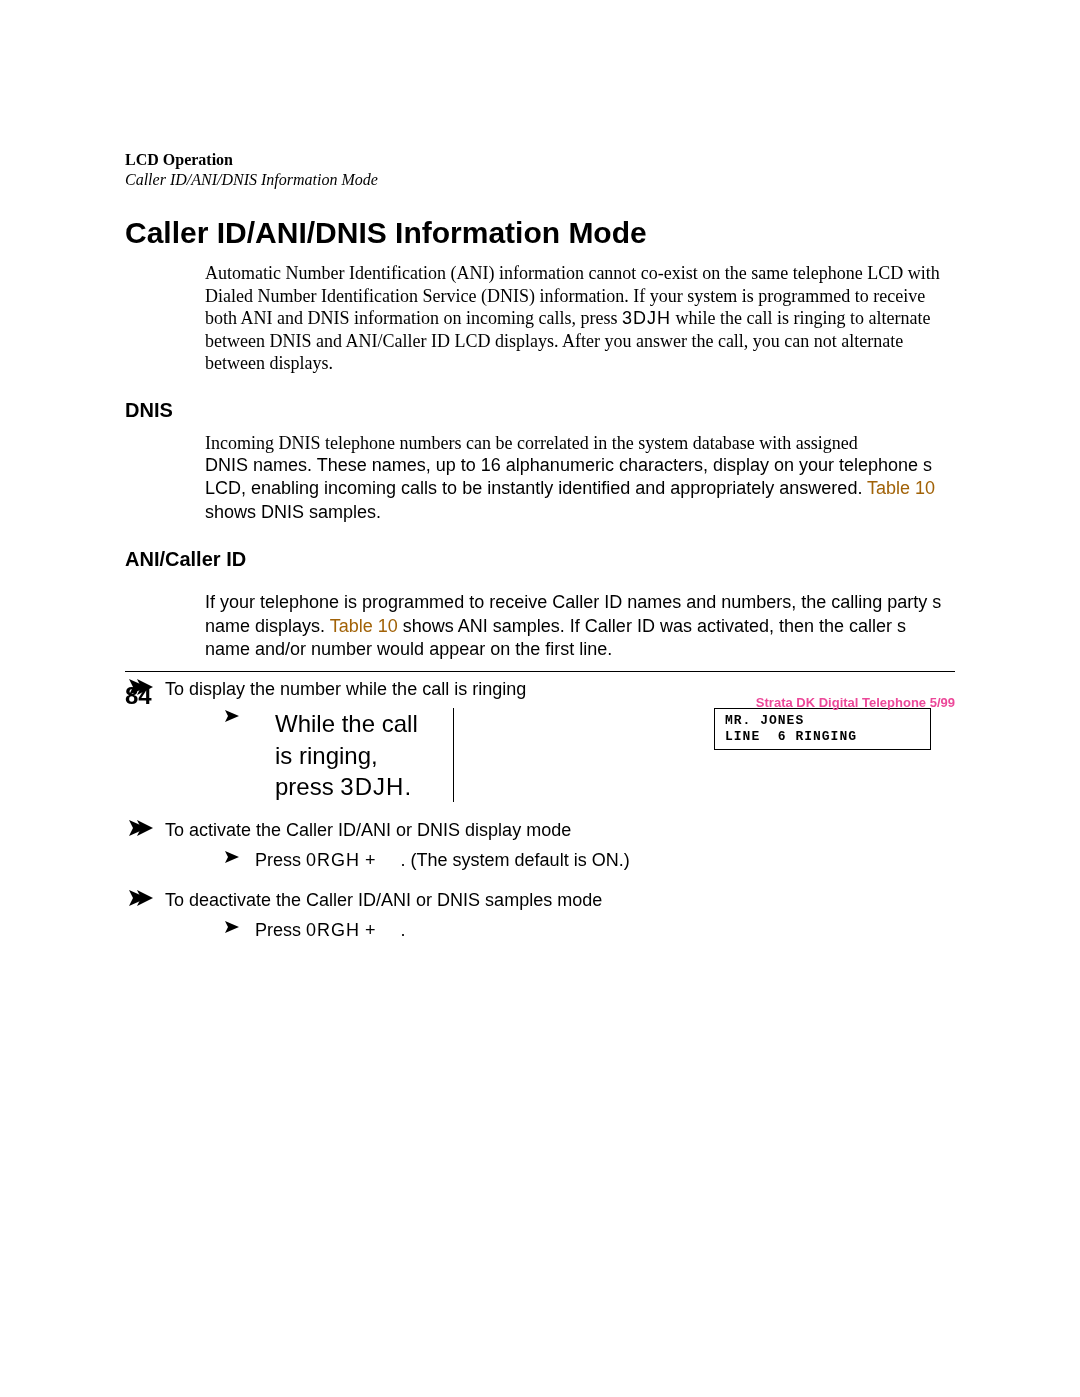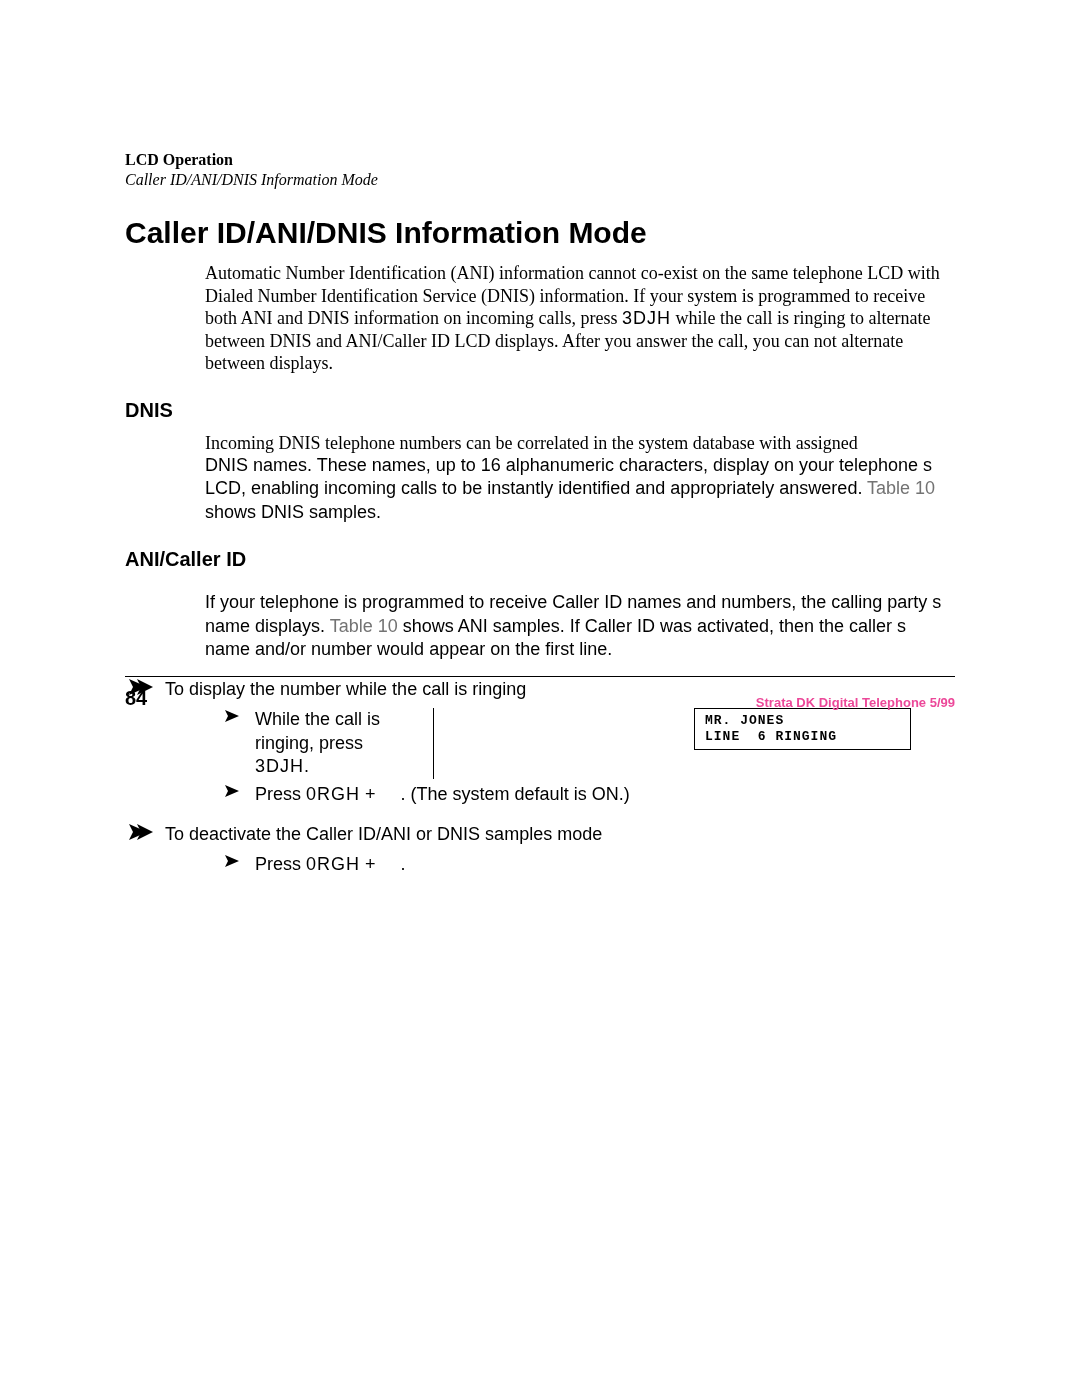--- a/index.html
+++ b/index.html
@@ -50,21 +50,21 @@
     margin-bottom: 4px;
     font-family: Arial, Helvetica, sans-serif;
   }
   h2.sub {
     font-family: Arial, Helvetica, sans-serif;
     font-weight: bold;
     font-size: 20px;
     margin: 24px 0 10px 0;
   }
   .link {
-    color: #737373;
+    color: #a16207;
   }
   .special-font {
     font-family: Arial, Helvetica, sans-serif;
     letter-spacing: 1px;
   }
   .arrow-line {
     position: relative;
     font-family: Arial, Helvetica, sans-serif;
     font-size: 18px;
     margin: 18px 0 8px 0;
@@ -104,23 +104,24 @@
     border-right: 1px solid #000;
     padding-right: 18px;
     min-height: 44px;
   }
   .step-left .small-arrow {
     margin-right: 12px;
     margin-top: 2px;
   }
   .step-left .sub-text {
     font-family: Arial, Helvetica, sans-serif;
-    font-size: 18px;
+    font-size: 24px;
     line-height: 1.3;
     width: 160px;
+    margin-left: 20px;
   }
   .lcd-box {
     margin-left: 260px;
     border: 1px solid #000;
     padding: 4px 10px 4px 10px;
     width: 195px;
     font-family: "Courier New", Courier, monospace;
     font-weight: bold;
     font-size: 13px;
     line-height: 1.2;
@@ -134,21 +135,21 @@
     bottom: 320px;
     border-top: 1px solid #000;
     padding-top: 10px;
     display: flex;
     justify-content: space-between;
     align-items: flex-end;
   }
   .footer .page-num {
     font-family: Arial, Helvetica, sans-serif;
     font-weight: bold;
-    font-size: 20px;
+    font-size: 24px;
   }
   .footer .doc-title {
     font-family: Arial, Helvetica, sans-serif;
     font-weight: bold;
     font-size: 13px;
     color: #ec4899;
   }
   svg { display: block; }
 </style>
 </head>
@@ -196,47 +197,56 @@
           </svg>
       </span>
       <div class="sub-text">
         <span>While the call is ringing, press </span><span class="special-font">3DJH</span><span>.</span>
       </div>
     </div>
     <div class="lcd-box"><span>MR. JONES</span>
 <span>LINE  6 RINGING</span></div>
   </div>
 
-  <div class="sub-arrow-row">
-    <span class="small-arrow">
-      <svg width="18" height="12" viewBox="0 0 18 12">
-          <polygon points="0,0 14,6 0,12 3,6" fill="#000"></polygon>
-        </svg>
-    </span>
-    <div class="sub-text">
-      <span>Press </span><span class="special-font">0RGH</span><span> + </span>&nbsp;&nbsp;&nbsp;&nbsp;<span>. (The system default is ON.)</span>
-    </div>
-  </div>
-
   <div class="arrow-line">
     <span class="big-arrow">
       <svg width="24" height="16" viewBox="0 0 24 16">
           <polygon points="0,0 18,8 0,16 4,8" fill="#000"></polygon>
           <polygon points="8,0 24,8 8,16 12,8" fill="#000"></polygon>
         </svg>
     </span>
-    <span>To deactivate the Caller ID/ANI or DNIS samples mode</span>
+    <span>To activate the Caller ID/ANI or DNIS display mode</span>
   </div>
   <div class="sub-arrow-row">
     <span class="small-arrow">
       <svg width="18" height="12" viewBox="0 0 18 12">
           <polygon points="0,0 14,6 0,12 3,6" fill="#000"></polygon>
         </svg>
     </span>
     <div class="sub-text">
+      <span>Press </span><span class="special-font">0RGH</span><span> + </span>&nbsp;&nbsp;&nbsp;&nbsp;<span>. (The system default is ON.)</span>
+    </div>
+  </div>
+
+  <div class="arrow-line">
+    <span class="big-arrow">
+      <svg width="24" height="16" viewBox="0 0 24 16">
+          <polygon points="0,0 18,8 0,16 4,8" fill="#000"></polygon>
+          <polygon points="8,0 24,8 8,16 12,8" fill="#000"></polygon>
+        </svg>
+    </span>
+    <span>To deactivate the Caller ID/ANI or DNIS samples mode</span>
+  </div>
+  <div class="sub-arrow-row">
+    <span class="small-arrow">
+      <svg width="18" height="12" viewBox="0 0 18 12">
+          <polygon points="0,0 14,6 0,12 3,6" fill="#000"></polygon>
+        </svg>
+    </span>
+    <div class="sub-text">
       <span>Press </span><span class="special-font">0RGH</span><span> + </span>&nbsp;&nbsp;&nbsp;&nbsp;<span>.</span>
     </div>
   </div>
 
   <div class="footer">
     <div class="page-num">84</div>
     <div class="doc-title">Strata DK Digital Telephone   5/99</div>
   </div>
 
 </div>

